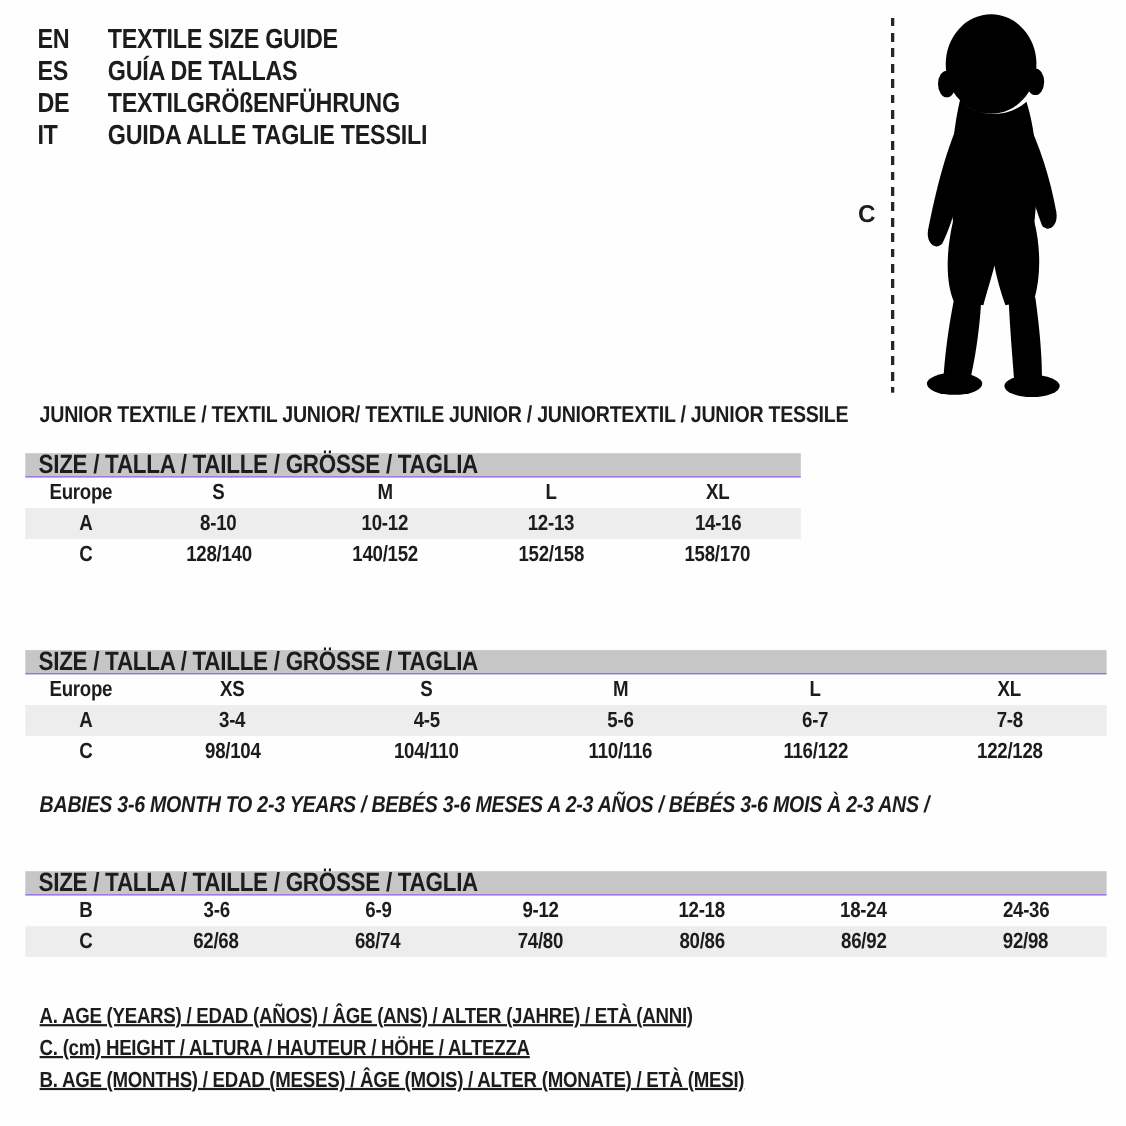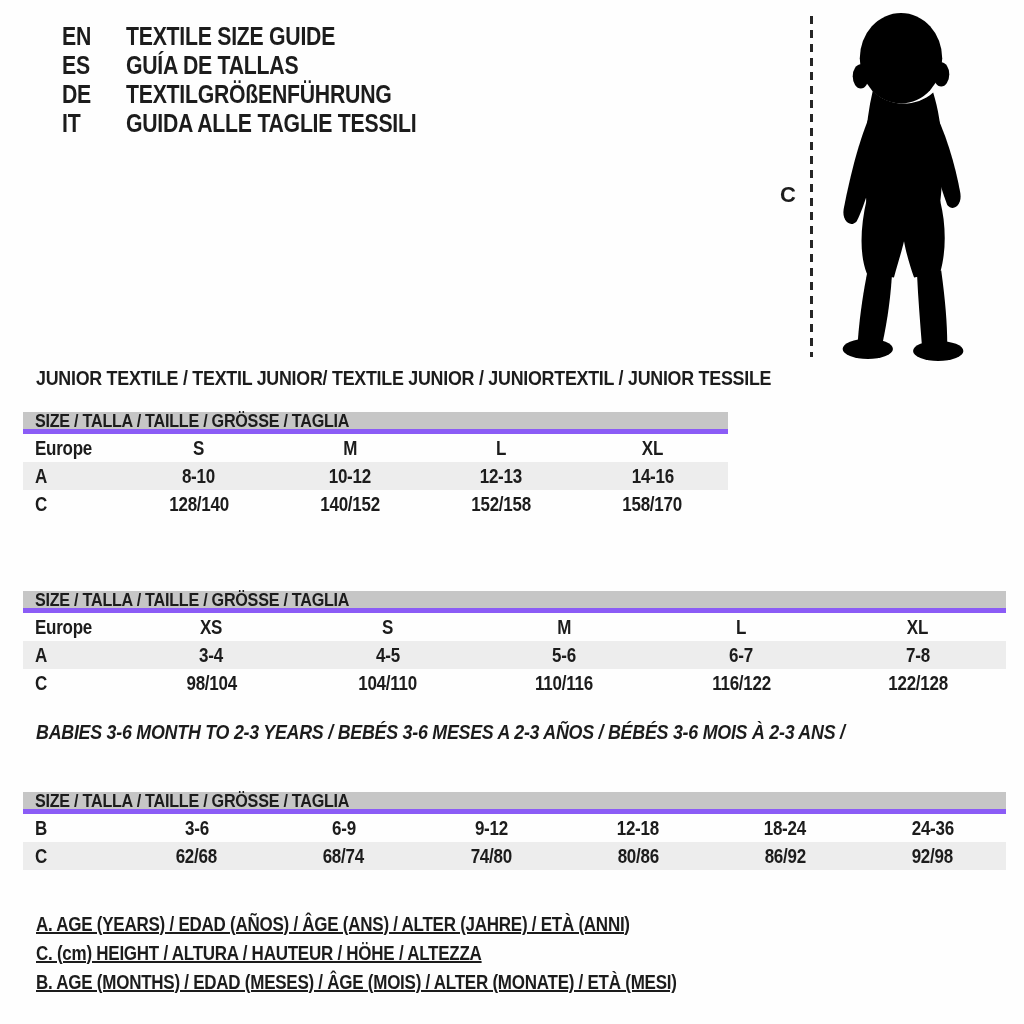--- a/index.html
+++ b/index.html
@@ -11,45 +11,45 @@
     color:#1c1c1c;
   }
   .canvas { position:absolute; inset:0; width:1024px; height:1024px; background:#fefefe; overflow:hidden; }
 
   
   .cond { display:inline-block; transform:scaleX(0.85); transform-origin:0 50%; white-space:nowrap; font-weight:bold; letter-spacing:-0.3px; }
   .cc   { transform-origin:50% 50%; }
 
   
   .langs { position:absolute; left:34px; top:22px; }
-  .lang-row { display:flex; height:29px; align-items:center; font-size:25px;margin-left:28px; }
+  .lang-row { display:flex; height:29px; align-items:center; font-size:25px; }
   .lang-code { width:64px; }
 
   
   .figure { position:absolute; left:778px; top:8px; width:212px; height:362px; }
   .dotted-line {
     position:absolute; left:32px; top:8px; width:3px; height:341px;
     background-image:repeating-linear-gradient(to bottom, #262626 0 8px, transparent 8px 14px);
   }
   .c-label { position:absolute; left:2px; top:174px; font-size:22px; font-weight:bold; }
   .baby-svg { position:absolute; left:48px; top:4px; width:152px; height:352px; }
 
   
   .sec-title { position:absolute; font-size:21px; line-height:28px; }
   .sec-title .sub { font-size:0.6em; vertical-align:-0.28em; }
 
   
   .table { position:absolute; }
   .thead {
-    height:22px; background:#c6c6c6; border-bottom:5px solid #8b5cf6;
-    display:flex; align-items:center; padding-left:12px; font-size:19px;
+    height:22px; background:#c6c6c6; border-bottom:1px solid #8b5cf6;
+    display:flex; align-items:center; padding-left:12px; font-size:24px;
   }
   .trow { display:flex; height:28px; align-items:center; font-size:20px; }
   .trow.shaded { background:#ededed; }
-  .cell-label { width:100px; padding-left:12px; text-align:left; }
+  .cell-label { width:100px; padding-left:12px; text-align:center; }
   .cell { flex:1; text-align:center; }
 
   
   .legend { position:absolute; left:36px; top:910px; }
   .legend-line { height:29px; font-size:20px; display:flex; align-items:center;text-decoration:underline; }
 </style>
 </head>
 <body>
 
 <div class="canvas">

